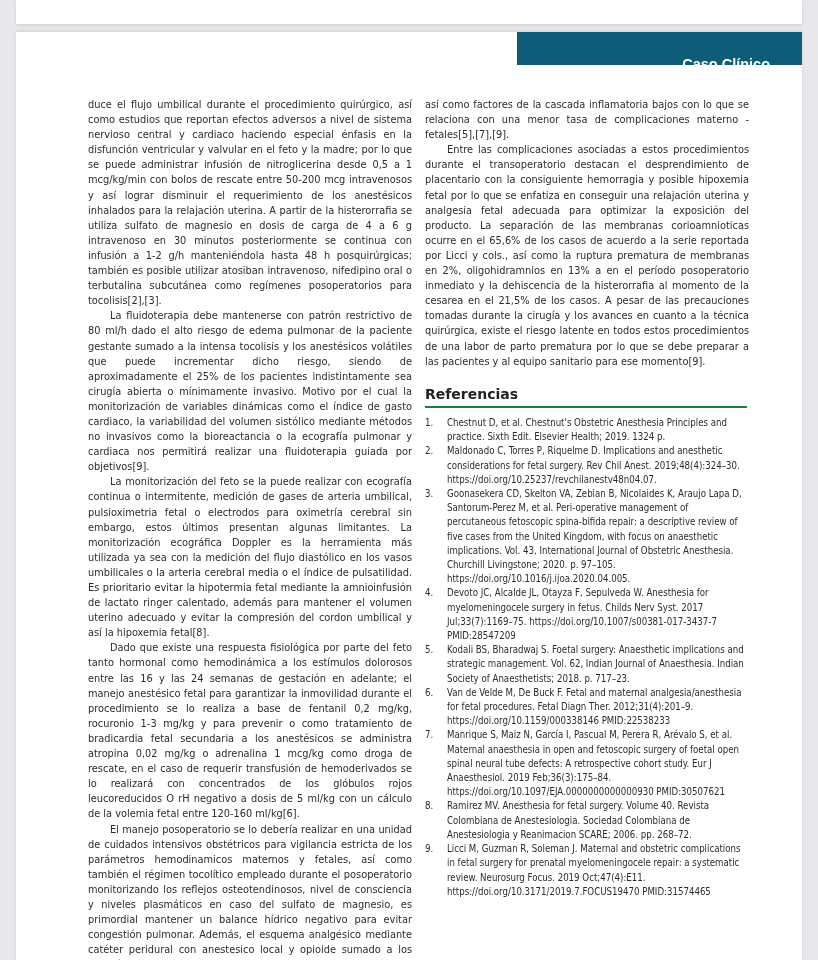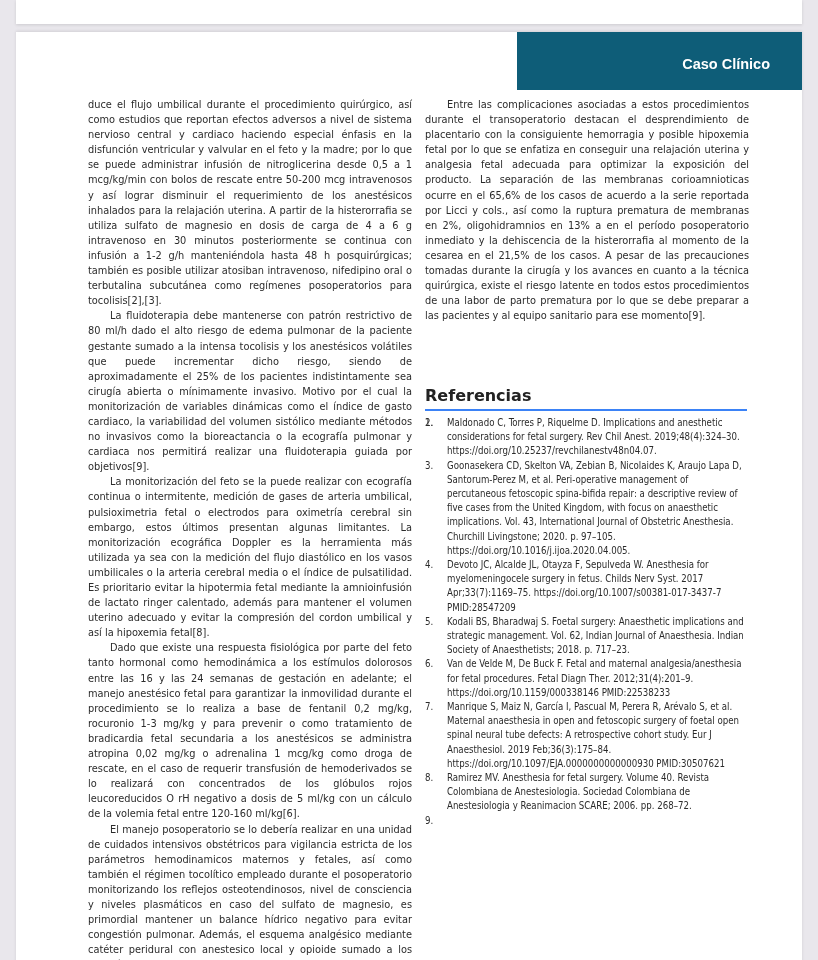--- a/index.html
+++ b/index.html
@@ -13,21 +13,21 @@
     position:absolute; left:16px; top:0; width:786px; height:24px;
     background:#ffffff;
     box-shadow:0 1px 3px rgba(0,0,0,0.12);
   }
   .page {
     position:absolute; left:16px; top:32px; width:786px; height:940px;
     background:#ffffff;
     box-shadow:0 -1px 3px rgba(0,0,0,0.10);
   }
   .section-banner {
-    position:absolute; left:517px; top:32px; width:285px; height:58px;
+    position:absolute; left:517px; top:32px; width:285px; height:33px;
     background:#0e5d78;
     text-align:right;
   }
   .section-banner span {
     position:absolute; right:32px; top:24px;
     color:#ffffff; font-weight:bold; font-size:14.5px;
     font-family:"Liberation Sans", sans-serif;
   }
   .col {
     position:absolute; top:97px; width:324px;
@@ -36,22 +36,22 @@
     font-size:10.9px; line-height:15.1px; color:#2b2b2b;
     text-align:justify;
   }
   .col-left { left:88px; }
   .col-right { left:425px; }
   .col p { margin:0; }
   .col p.indent { text-indent:22px; }
   .refs-title {
     position:absolute; left:425px; top:386px; width:322px;
     font-family:"DejaVu Sans", sans-serif; font-weight:bold;
-    font-size:16px; color:#222; padding-bottom:4px;
-    border-bottom:2px solid #3b82f6;
+    font-size:14px; color:#222; padding-bottom:4px;
+    border-bottom:2px solid #15803d;
   }
   .refs {
     position:absolute; left:425px; top:416px; width:322px;
     list-style:none; margin:0; padding:0;
     font-family:"DejaVu Sans Condensed","DejaVu Sans", sans-serif;
     font-stretch:condensed;
     font-size:9.6px; line-height:14.2px; color:#2b2b2b;
   }
   .refs li { position:relative; padding-left:22px; margin:0; }
   .refs li .num { position:absolute; left:0; top:0; }
@@ -69,28 +69,29 @@
 
 <div class="col col-left">
   <p>duce el flujo umbilical durante el procedimiento quirúrgico, así como estudios que reportan efectos adversos a nivel de sistema nervioso central y cardiaco haciendo especial énfasis en la disfunción ventricular y valvular en el feto y la madre; por lo que se puede administrar infusión de nitroglicerina desde 0,5 a 1 mcg/kg/min con bolos de rescate entre 50-200 mcg intravenosos y así lograr disminuir el requerimiento de los anestésicos inhalados para la relajación uterina. A partir de la histerorrafia se utiliza sulfato de magnesio en dosis de carga de 4 a 6 g intravenoso en 30 minutos posteriormente se continua con infusión a 1-2 g/h manteniéndola hasta 48 h posquirúrgicas; también es posible utilizar atosiban intravenoso, nifedipino oral o terbutalina subcutánea como regímenes posoperatorios para tocolisis[2],[3].</p>
   <p class="indent">La fluidoterapia debe mantenerse con patrón restrictivo de 80 ml/h dado el alto riesgo de edema pulmonar de la paciente gestante sumado a la intensa tocolisis y los anestésicos volátiles que puede incrementar dicho riesgo, siendo de aproximadamente el 25% de los pacientes indistintamente sea cirugía abierta o mínimamente invasivo. Motivo por el cual la monitorización de variables dinámicas como el índice de gasto cardiaco, la variabilidad del volumen sistólico mediante métodos no invasivos como la bioreactancia o la ecografía pulmonar y cardiaca nos permitirá realizar una fluidoterapia guiada por objetivos[9].</p>
   <p class="indent">La monitorización del feto se la puede realizar con ecografía continua o intermitente, medición de gases de arteria umbilical, pulsioximetria fetal o electrodos para oximetría cerebral sin embargo, estos últimos presentan algunas limitantes. La monitorización ecográfica Doppler es la herramienta más utilizada ya sea con la medición del flujo diastólico en los vasos umbilicales o la arteria cerebral media o el índice de pulsatilidad. Es prioritario evitar la hipotermia fetal mediante la amnioinfusión de lactato ringer calentado, además para mantener el volumen uterino adecuado y evitar la compresión del cordon umbilical y así la hipoxemia fetal[8].</p>
   <p class="indent">Dado que existe una respuesta fisiológica por parte del feto tanto hormonal como hemodinámica a los estímulos dolorosos entre las 16 y las 24 semanas de gestación en adelante; el manejo anestésico fetal para garantizar la inmovilidad durante el procedimiento se lo realiza a base de fentanil 0,2 mg/kg, rocuronio 1-3 mg/kg y para prevenir o como tratamiento de bradicardia fetal secundaria a los anestésicos se administra atropina 0,02 mg/kg o adrenalina 1 mcg/kg como droga de rescate, en el caso de requerir transfusión de hemoderivados se lo realizará con concentrados de los glóbulos rojos leucoreducidos O rH negativo a dosis de 5 ml/kg con un cálculo de la volemia fetal entre 120-160 ml/kg[6].</p>
   <p class="indent">El manejo posoperatorio se lo debería realizar en una unidad de cuidados intensivos obstétricos para vigilancia estricta de los parámetros hemodinamicos maternos y fetales, así como también el régimen tocolítico empleado durante el posoperatorio monitorizando los reflejos osteotendinosos, nivel de consciencia y niveles plasmáticos en caso del sulfato de magnesio, es primordial mantener un balance hídrico negativo para evitar congestión pulmonar. Además, el esquema analgésico mediante catéter peridural con anestesico local y opioide sumado a los analgésicos intravenosos logra mantener un nivel de oxitocina</p>
 </div>
 
 <div class="col col-right">
+  <p>así como factores de la cascada inflamatoria bajos con lo que se relaciona con una menor tasa de complicaciones materno -fetales[5],[7],[9].</p>
   <p class="indent">Entre las complicaciones asociadas a estos procedimientos durante el transoperatorio destacan el desprendimiento de placentario con la consiguiente hemorragia y posible hipoxemia fetal por lo que se enfatiza en conseguir una relajación uterina y analgesia fetal adecuada para optimizar la exposición del producto. La separación de las membranas corioamnioticas ocurre en el 65,6% de los casos de acuerdo a la serie reportada por Licci y cols., así como la ruptura prematura de membranas en 2%, oligohidramnios en 13% a en el período posoperatorio inmediato y la dehiscencia de la histerorrafia al momento de la cesarea en el 21,5% de los casos. A pesar de las precauciones tomadas durante la cirugía y los avances en cuanto a la técnica quirúrgica, existe el riesgo latente en todos estos procedimientos de una labor de parto prematura por lo que se debe preparar a las pacientes y al equipo sanitario para ese momento[9].</p>
 </div>
 
 <div class="refs-title">Referencias</div>
 
 <ol class="refs">
-  <li><span class="num">1.</span></li>
+  <li><span class="num">1.</span><span>Chestnut D, et al. Chestnut's Obstetric Anesthesia Principles and practice. Sixth Edit. Elsevier Health; 2019. 1324 p.</span></li>
   <li><span class="num">2.</span><span>Maldonado C, Torres P, Riquelme D. Implications and anesthetic considerations for fetal surgery. Rev Chil Anest. 2019;48(4):324–30. https://doi.org/10.25237/revchilanestv48n04.07.</span></li>
   <li><span class="num">3.</span><span>Goonasekera CD, Skelton VA, Zebian B, Nicolaides K, Araujo Lapa D, Santorum-Perez M, et al. Peri-operative management of percutaneous fetoscopic spina-bifida repair: a descriptive review of five cases from the United Kingdom, with focus on anaesthetic implications. Vol. 43, International Journal of Obstetric Anesthesia. Churchill Livingstone; 2020. p. 97–105. https://doi.org/10.1016/j.ijoa.2020.04.005.</span></li>
-  <li><span class="num">4.</span><span>Devoto JC, Alcalde JL, Otayza F, Sepulveda W. Anesthesia for myelomeningocele surgery in fetus. Childs Nerv Syst. 2017 Apr;33(7):1169–75. https://doi.org/10.1007/s00381-017-3437-7 PMID:28547209</span></li>
+  <li><span class="num">4.</span><span>Devoto JC, Alcalde JL, Otayza F, Sepulveda W. Anesthesia for myelomeningocele surgery in fetus. Childs Nerv Syst. 2017 Jul;33(7):1169–75. https://doi.org/10.1007/s00381-017-3437-7 PMID:28547209</span></li>
   <li><span class="num">5.</span><span>Kodali BS, Bharadwaj S. Foetal surgery: Anaesthetic implications and strategic management. Vol. 62, Indian Journal of Anaesthesia. Indian Society of Anaesthetists; 2018. p. 717–23.</span></li>
   <li><span class="num">6.</span><span>Van de Velde M, De Buck F. Fetal and maternal analgesia/anesthesia for fetal procedures. Fetal Diagn Ther. 2012;31(4):201–9. https://doi.org/10.1159/000338146 PMID:22538233</span></li>
   <li><span class="num">7.</span><span>Manrique S, Maiz N, García I, Pascual M, Perera R, Arévalo S, et al. Maternal anaesthesia in open and fetoscopic surgery of foetal open spinal neural tube defects: A retrospective cohort study. Eur J Anaesthesiol. 2019 Feb;36(3):175–84. https://doi.org/10.1097/EJA.0000000000000930 PMID:30507621</span></li>
   <li><span class="num">8.</span><span>Ramirez MV. Anesthesia for fetal surgery. Volume 40. Revista Colombiana de Anestesiologia. Sociedad Colombiana de Anestesiologia y Reanimacion SCARE; 2006. pp. 268–72.</span></li>
-  <li><span class="num">9.</span></li>
+  <li><span class="num">9.</span><span>Licci M, Guzman R, Soleman J. Maternal and obstetric complications in fetal surgery for prenatal myelomeningocele repair: a systematic review. Neurosurg Focus. 2019 Oct;47(4):E11. https://doi.org/10.3171/2019.7.FOCUS19470 PMID:31574465</span></li>
 </ol>
 
 </body></html>

